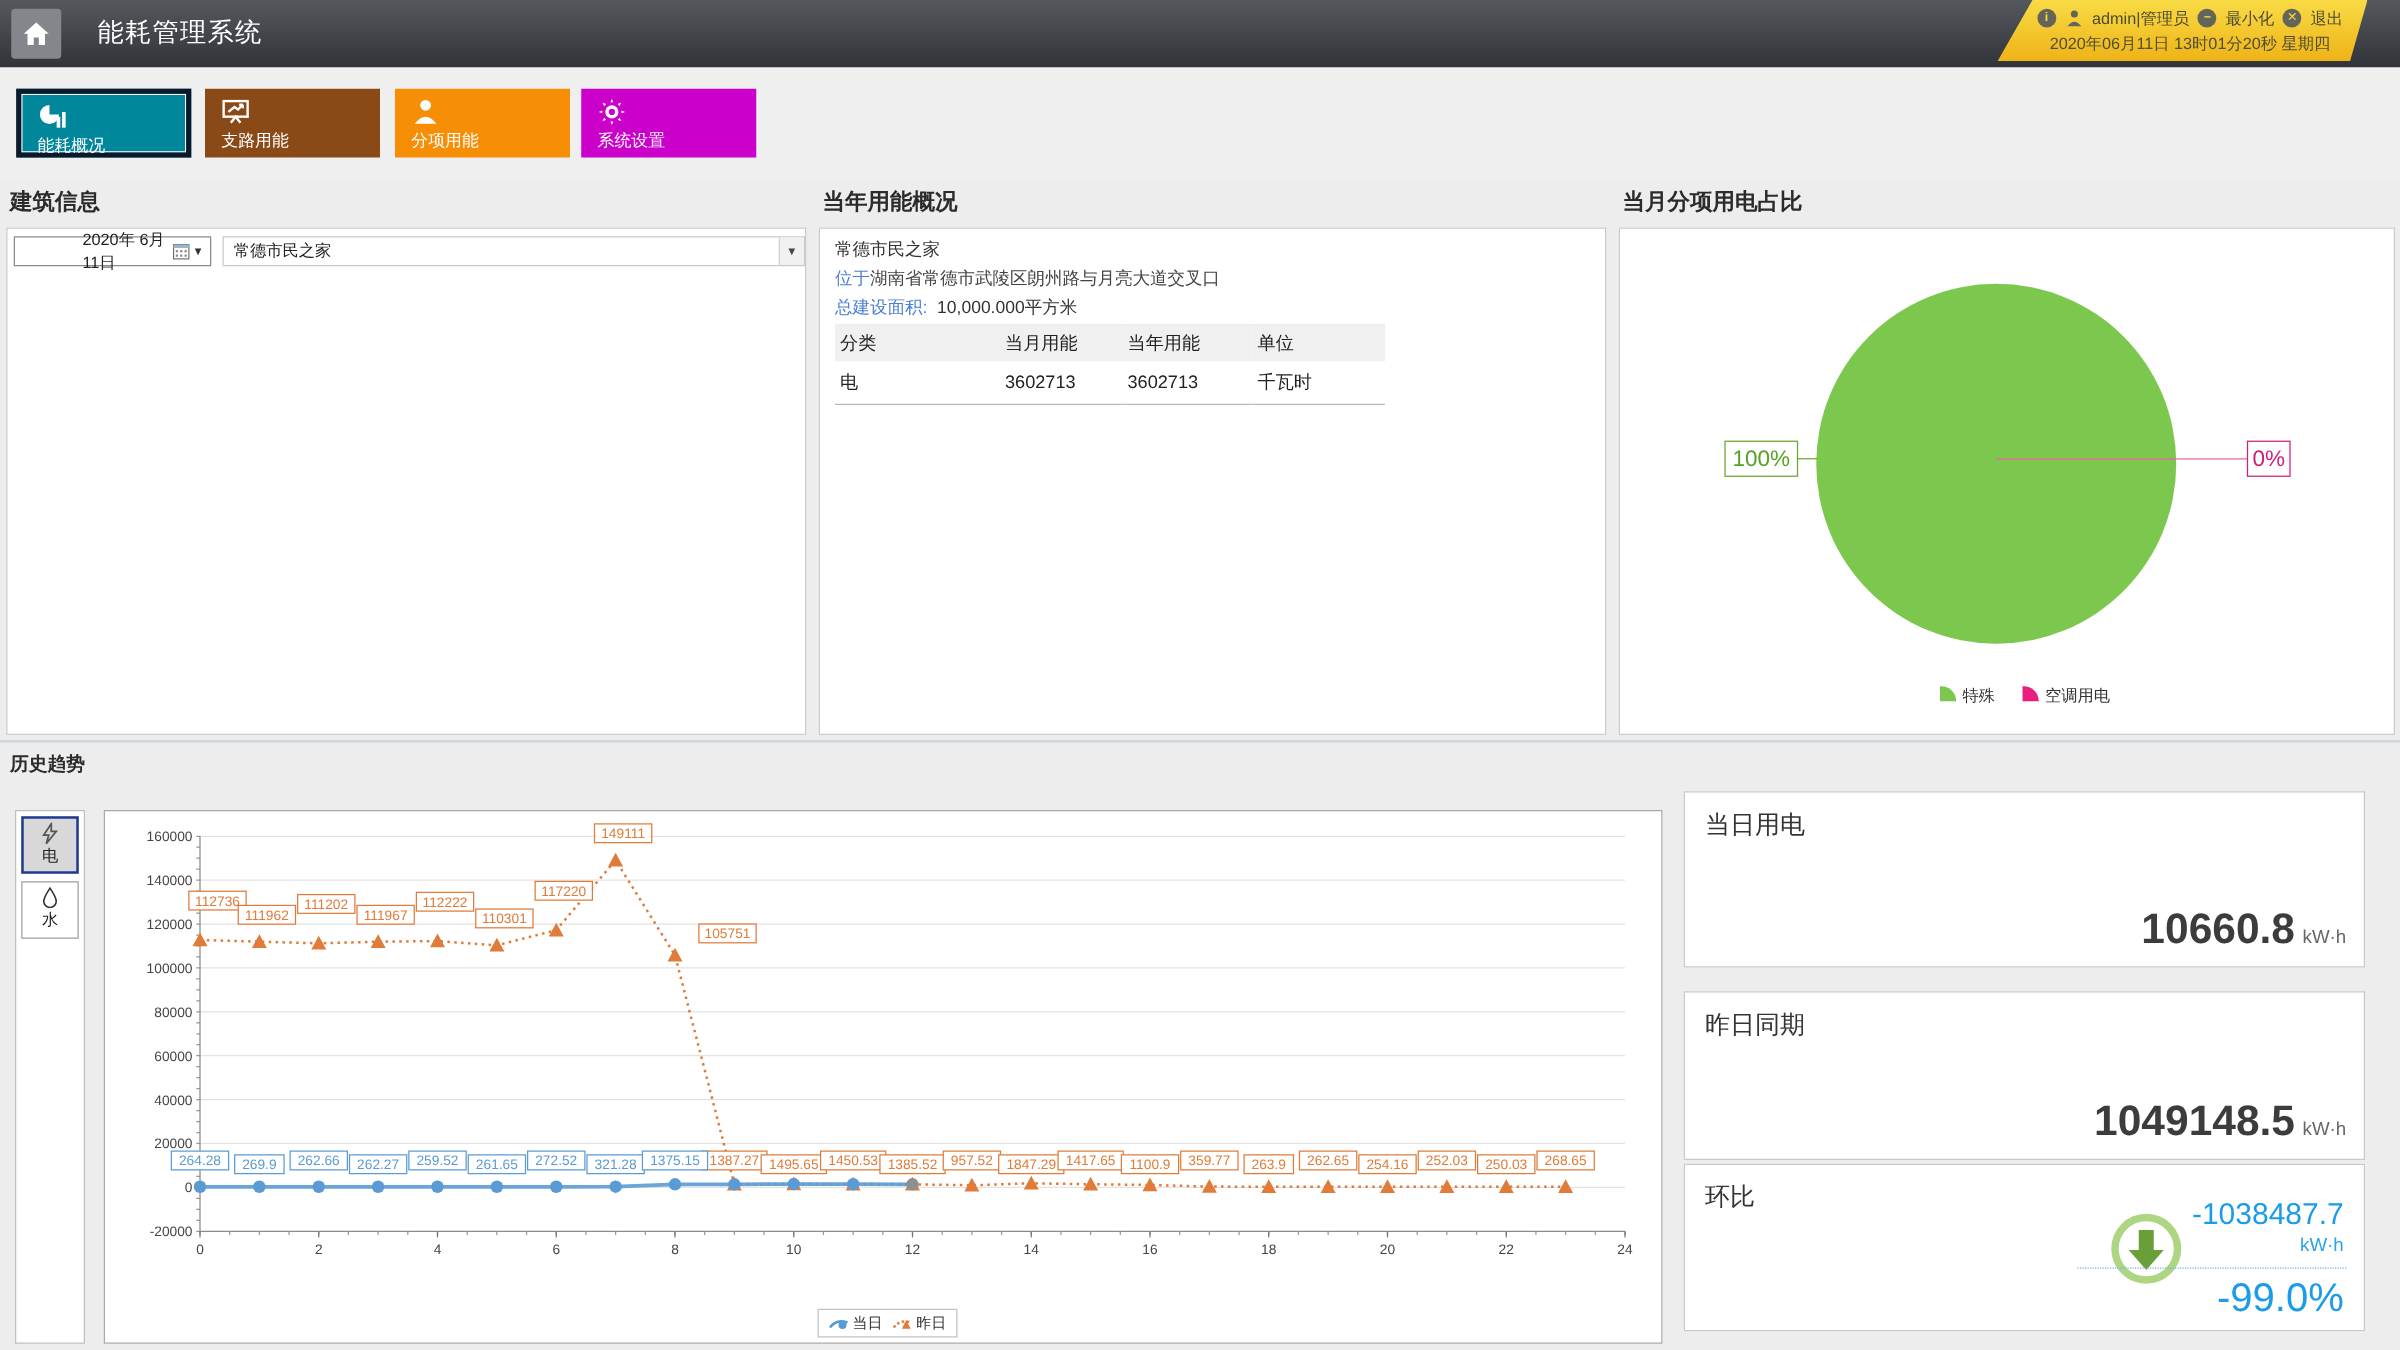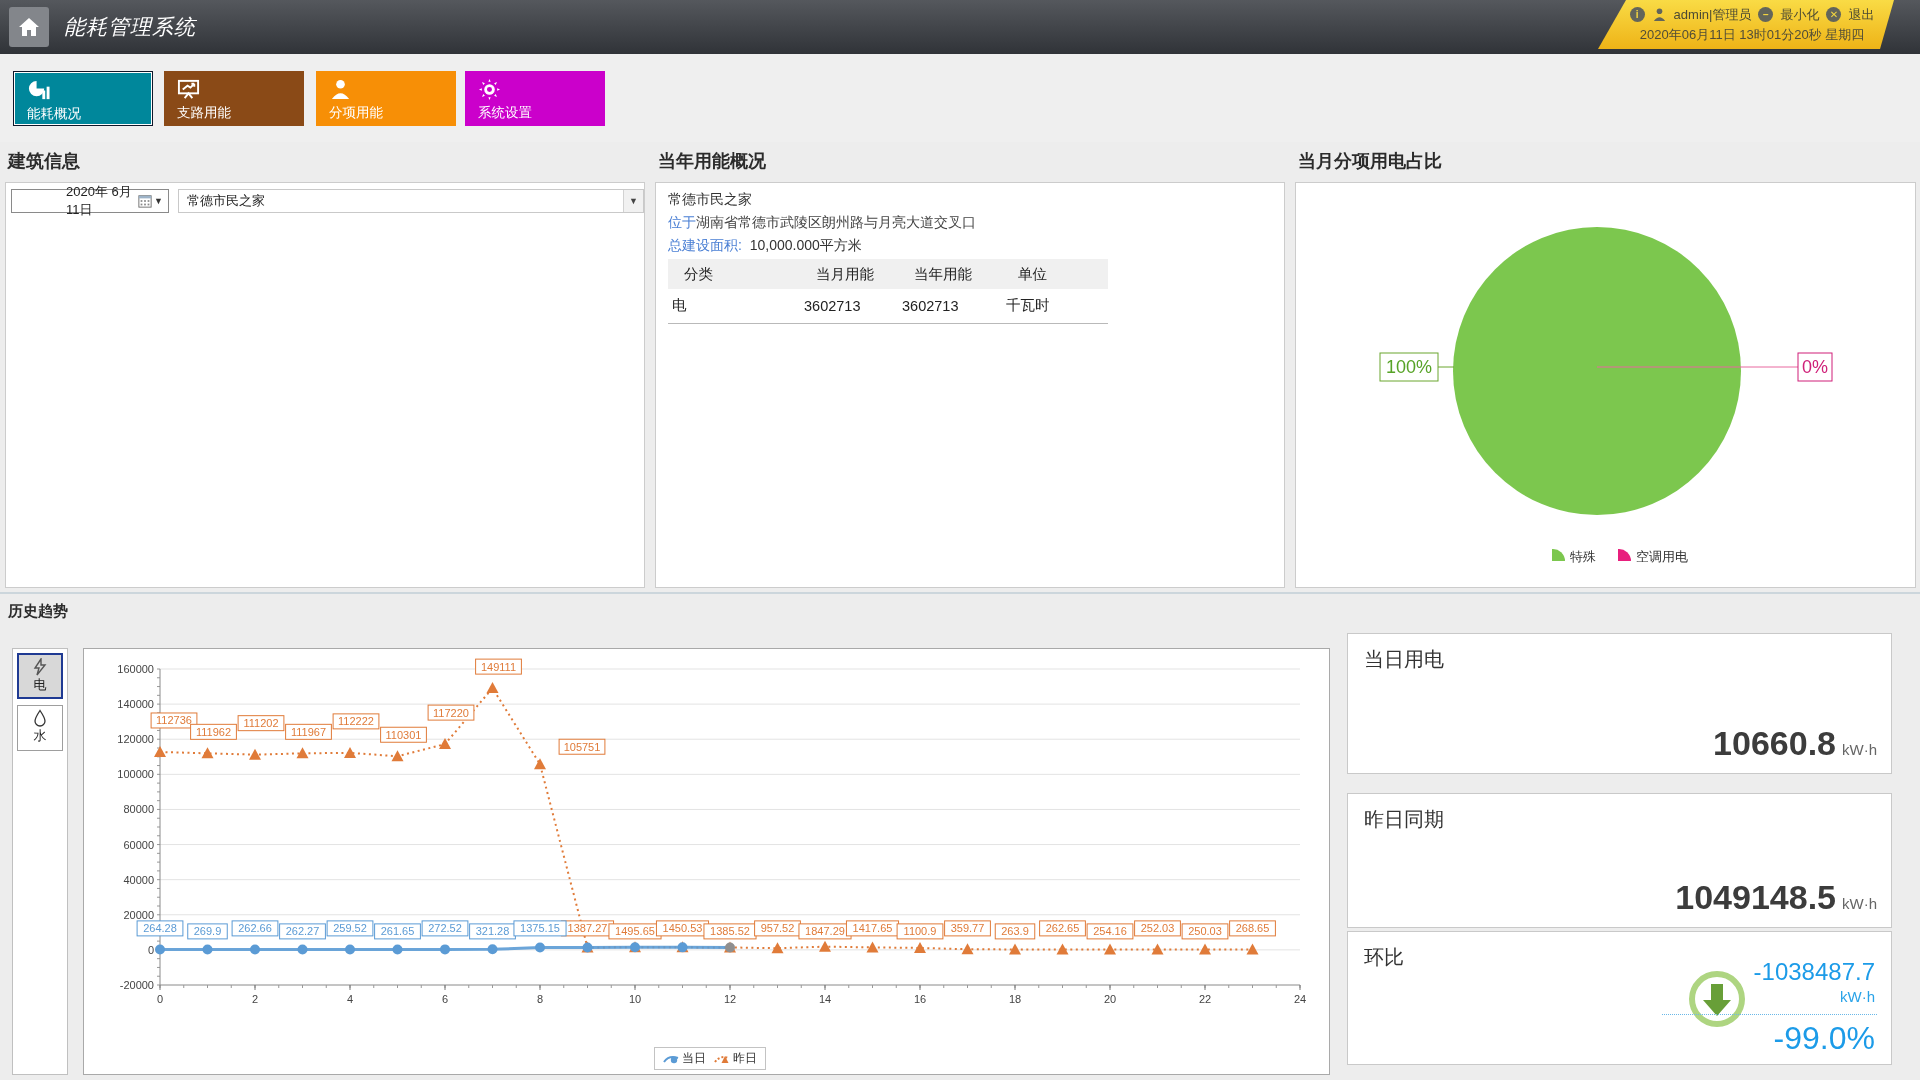--- a/index.html
+++ b/index.html
@@ -4,38 +4,38 @@
 <style>
   * { margin:0; padding:0; box-sizing:border-box; }
   html,body { width:1920px; height:1080px; overflow:hidden; background:#ededed;
               font-family:"Liberation Sans","DejaVu Sans",sans-serif; }
 
   
   #header { position:absolute; left:0; top:0; width:1920px; height:54px;
             background:linear-gradient(#55585d,#303338); }
   #home-btn { position:absolute; left:9px; top:7px; width:40px; height:40px;
               background:#83868b; border-radius:3px; display:flex; align-items:center; justify-content:center; }
-  #app-title { position:absolute; left:64px; top:0; height:70px; line-height:54px;
-               color:#ffffff; font-size:21px; letter-spacing:1px;font-style:italic; }
+  #app-title { position:absolute; left:78px; top:0; height:70px; line-height:54px;
+               color:#ffffff; font-size:21px; letter-spacing:1px; }
   #user-badge { position:absolute; right:26px; top:0; width:296px; height:49px;
                 background:linear-gradient(#f9db45,#eeb317);
                 clip-path:polygon(28px 0, 100% 0, calc(100% - 14px) 100%, 0 100%);
                 padding:4px 18px 0 30px; text-align:center; }
   .badge-row1 { font-size:13px; color:#4c4a33; display:flex; align-items:center; justify-content:center; gap:7px; height:21px; }
   .badge-row2 { font-size:13px; color:#514d37; height:20px; line-height:20px; white-space:nowrap; }
   .b-ico { display:inline-flex; width:15px; height:15px; border-radius:50%; background:#63655a;
            color:#f7d83f; font-size:10px; font-weight:bold; align-items:center; justify-content:center; }
   .b-person { background:transparent; }
 
   
   #nav-row { position:absolute; left:0; top:54px; width:1920px; height:88px; background:#efefef; }
   .nav-btn { position:absolute; top:17px; width:140px; height:55px; border:none; cursor:pointer; text-align:left; }
   .nav-btn svg { position:absolute; left:13px; top:7px; }
   .nav-label { position:absolute; left:13px; top:33px; color:#fff; font-size:13.5px; }
-  #nav-overview { left:13px;  background:#00879b; border:1px solid #0f172a; box-shadow:inset 0 0 0 1px #ffffff; }
+  #nav-overview { left:13px;  background:#00879b; border:4px solid #0f172a; box-shadow:inset 0 0 0 1px #ffffff; }
   #nav-branch   { left:164px; background:#8a4a17; }
   #nav-subitem  { left:316px; background:#f78f06; }
   #nav-settings { left:465px; background:#cb00cb; }
 
   
   .panel-title { position:absolute; font-size:18px; font-weight:bold; color:#2b2b2b;text-align:right; }
   .white-box { position:absolute; top:182px; height:406px; background:#fff; border:1px solid #cccccc; }
   #panelA-box { left:5px;    width:640px; }
   #panelB-box { left:655px;  width:630px; }
   #panelC-box { left:1295px; width:621px; }
@@ -51,21 +51,21 @@
   #building-select { position:absolute; left:172px; top:6px; width:466px; height:24px; background:#fff;
                      border:1px solid #c9c9c9; font-size:13px; color:#222; display:flex; align-items:center; cursor:pointer; }
   #building-select .sel-text { padding-left:8px; flex:1; }
   #building-select .sel-btn { width:20px; height:22px; background:#f1f1f1; border-left:1px solid #d2d2d2;
                               font-size:9px; color:#444; display:flex; align-items:center; justify-content:center; }
 
   
   .pb-line { position:absolute; left:12px; font-size:14px; color:#333; white-space:nowrap; }
   .blue-t { color:#4a7fd4; }
   #pb-table { position:absolute; left:12px; top:76px; width:440px; border-collapse:collapse; font-size:14.5px; color:#222; }
-  #pb-table th { background:#f0f0f0; font-weight:normal; text-align:left; height:30px; padding-left:16px; }
+  #pb-table th { background:#f0f0f0; font-weight:normal; text-align:left; height:30px; padding-left:4px; }
   #pb-table td { height:34px; border-bottom:1px solid #b9b9b9; padding-left:4px; }
 
   
   #pie-svg { position:absolute; left:0; top:0; }
 
   
   #hist-divider { position:absolute; left:0; top:592px; width:1920px; height:2px; background:#ccd6dc; }
   #hist-title { position:absolute; left:8px; top:602px; font-size:15px; font-weight:bold; color:#2b2b2b; }
   #tab-strip { position:absolute; left:12px; top:648px; width:56px; height:427px; background:#fff; border:1px solid #c0c0c0; }
   .side-tab { position:absolute; left:4px; width:46px; height:46px; text-align:center; cursor:pointer; font-size:13px; color:#222; }

